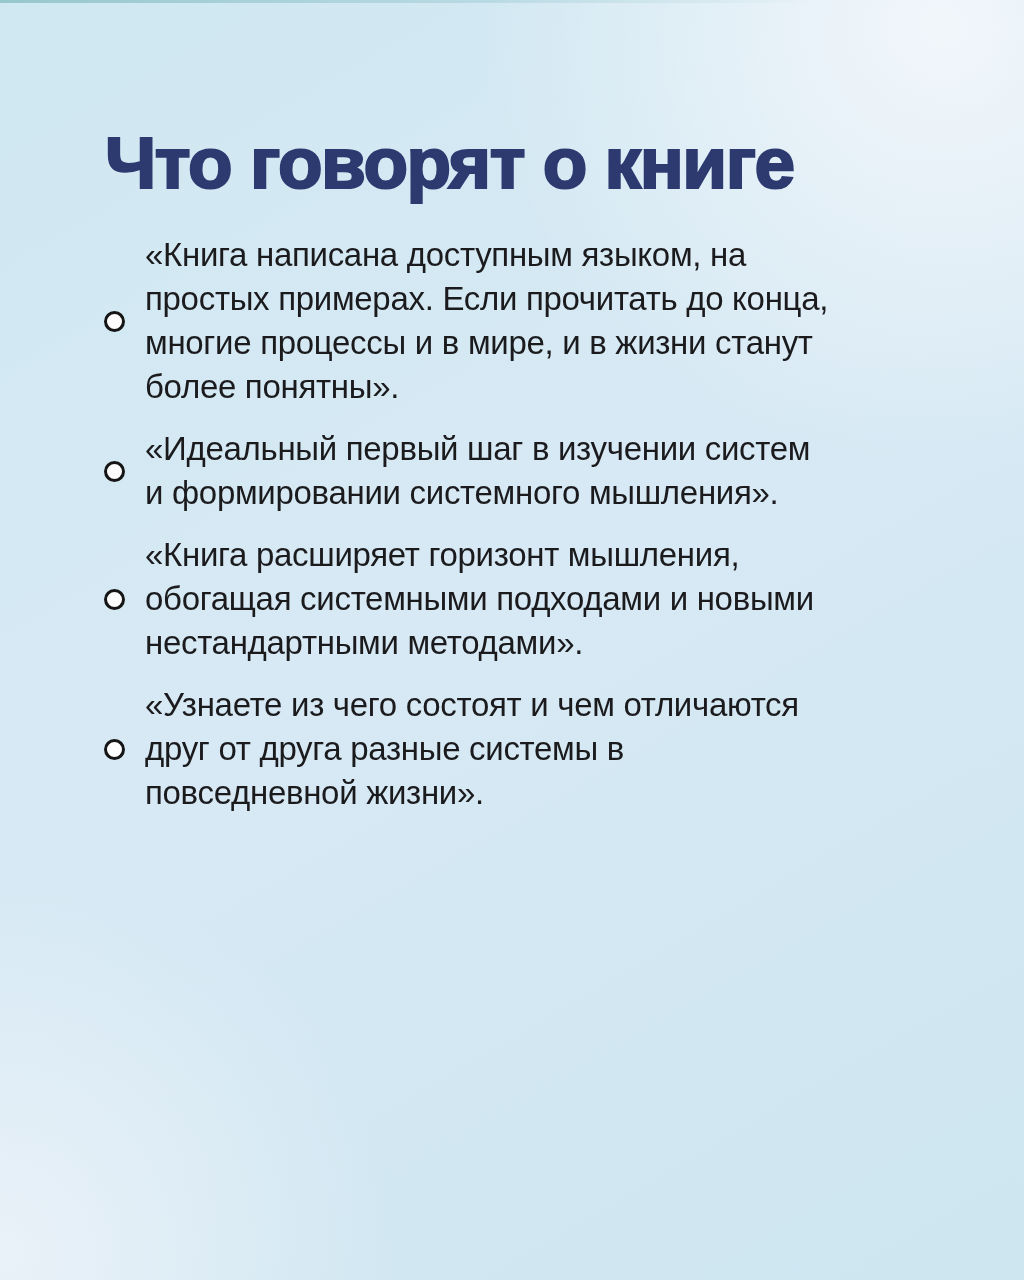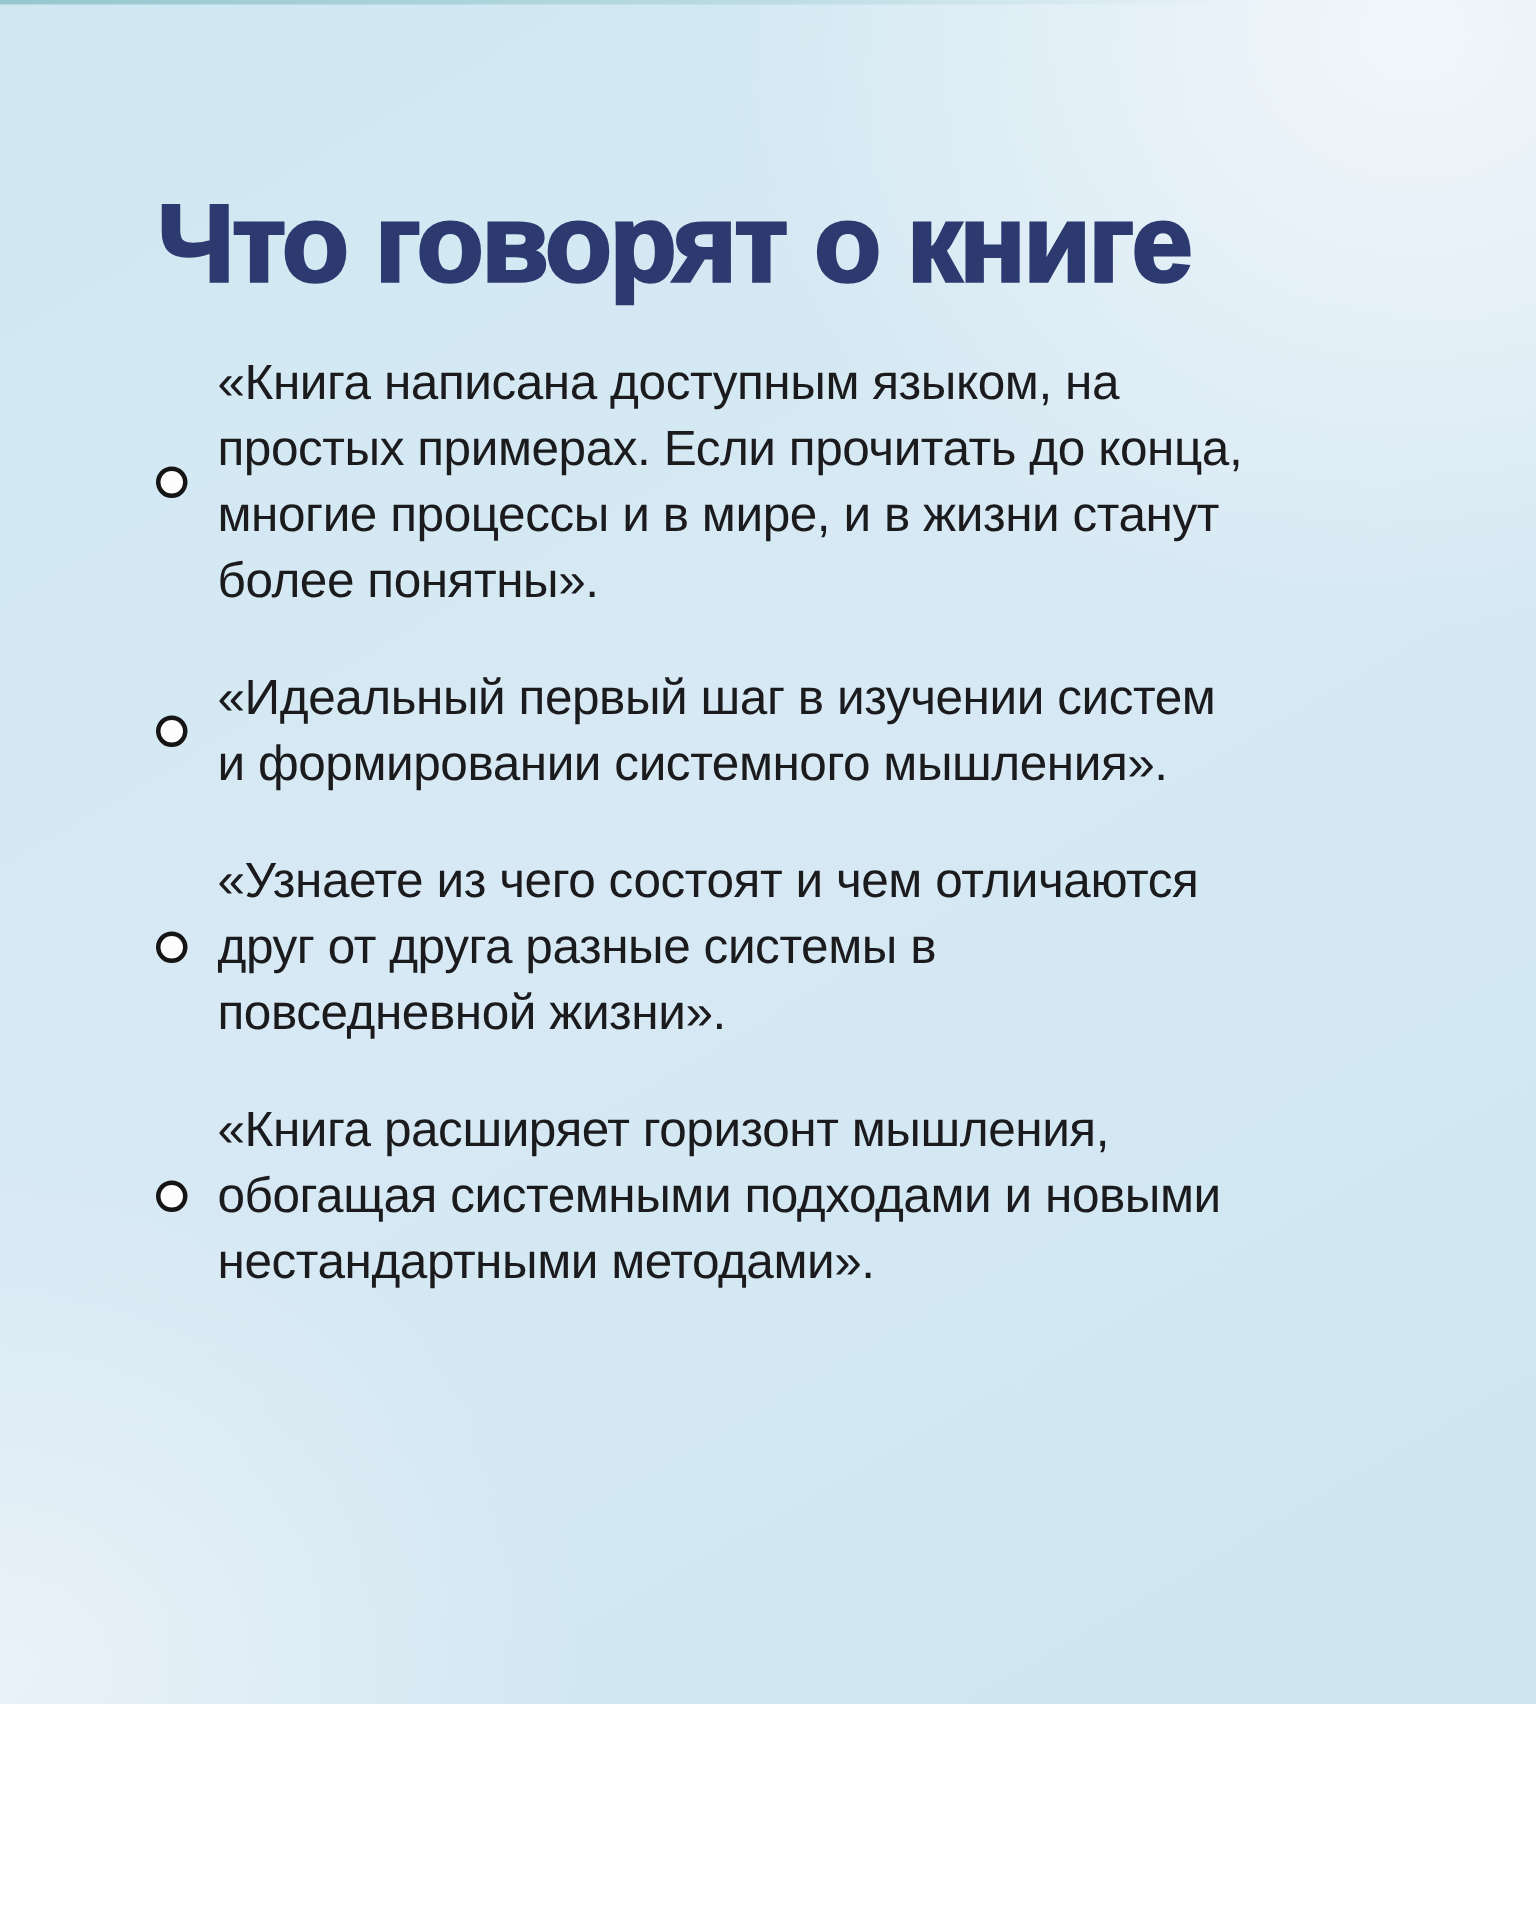--- a/index.html
+++ b/index.html
@@ -8,21 +8,21 @@
   }
   body {
     width: 1024px;
     height: 1280px;
     overflow: hidden;
     font-family: "Liberation Sans", sans-serif;
   }
   .slide {
     position: relative;
     width: 1024px;
-    height: 1136px;
+    height: 1280px;
     box-sizing: border-box;
     background:
       radial-gradient(90% 70% at 92% 2%, rgba(243,247,251,0.95) 0%, rgba(243,247,251,0.0) 50%),
       radial-gradient(70% 55% at 0% 98%, rgba(235,242,249,0.95) 0%, rgba(235,242,249,0.0) 55%),
       linear-gradient(150deg, #cfe8f1 0%, #d7e9f4 45%, #cde6f0 100%);
   }
   
   .slide::before {
     content: "";
     position: absolute;
@@ -40,21 +40,21 @@
     letter-spacing: -1.5px;
     color: #2c3a70;
     -webkit-text-stroke: 2.2px #2c3a70;
   }
   .quotes {
     list-style: none;
     margin: 34px 0 0 0;
     padding: 0 90px 0 104px;
     display: flex;
     flex-direction: column;
-    gap: 34px;
+    gap: 18px;
   }
   .quote-item {
     display: flex;
     align-items: center;
     gap: 20px;
   }
   .ring {
     flex: 0 0 auto;
     width: 15px;
     height: 15px;
@@ -84,24 +84,24 @@
 многие процессы и в мире, и в жизни станут
 более понятны».</span>
     </li>
     <li class="quote-item">
       <span class="ring"></span>
       <span class="quote-text">«Идеальный первый шаг в изучении систем
 и формировании системного мышления».</span>
     </li>
     <li class="quote-item">
       <span class="ring"></span>
+      <span class="quote-text">«Книга расширяет горизонт мышления,
+обогащая системными подходами и новыми
+нестандартными методами».</span>
+    </li>
+    <li class="quote-item">
+      <span class="ring"></span>
       <span class="quote-text">«Узнаете из чего состоят и чем отличаются
 друг от друга разные системы в
 повседневной жизни».</span>
-    </li>
-    <li class="quote-item">
-      <span class="ring"></span>
-      <span class="quote-text">«Книга расширяет горизонт мышления,
-обогащая системными подходами и новыми
-нестандартными методами».</span>
     </li>
   </ul>
 </div>
 
 </body></html>

